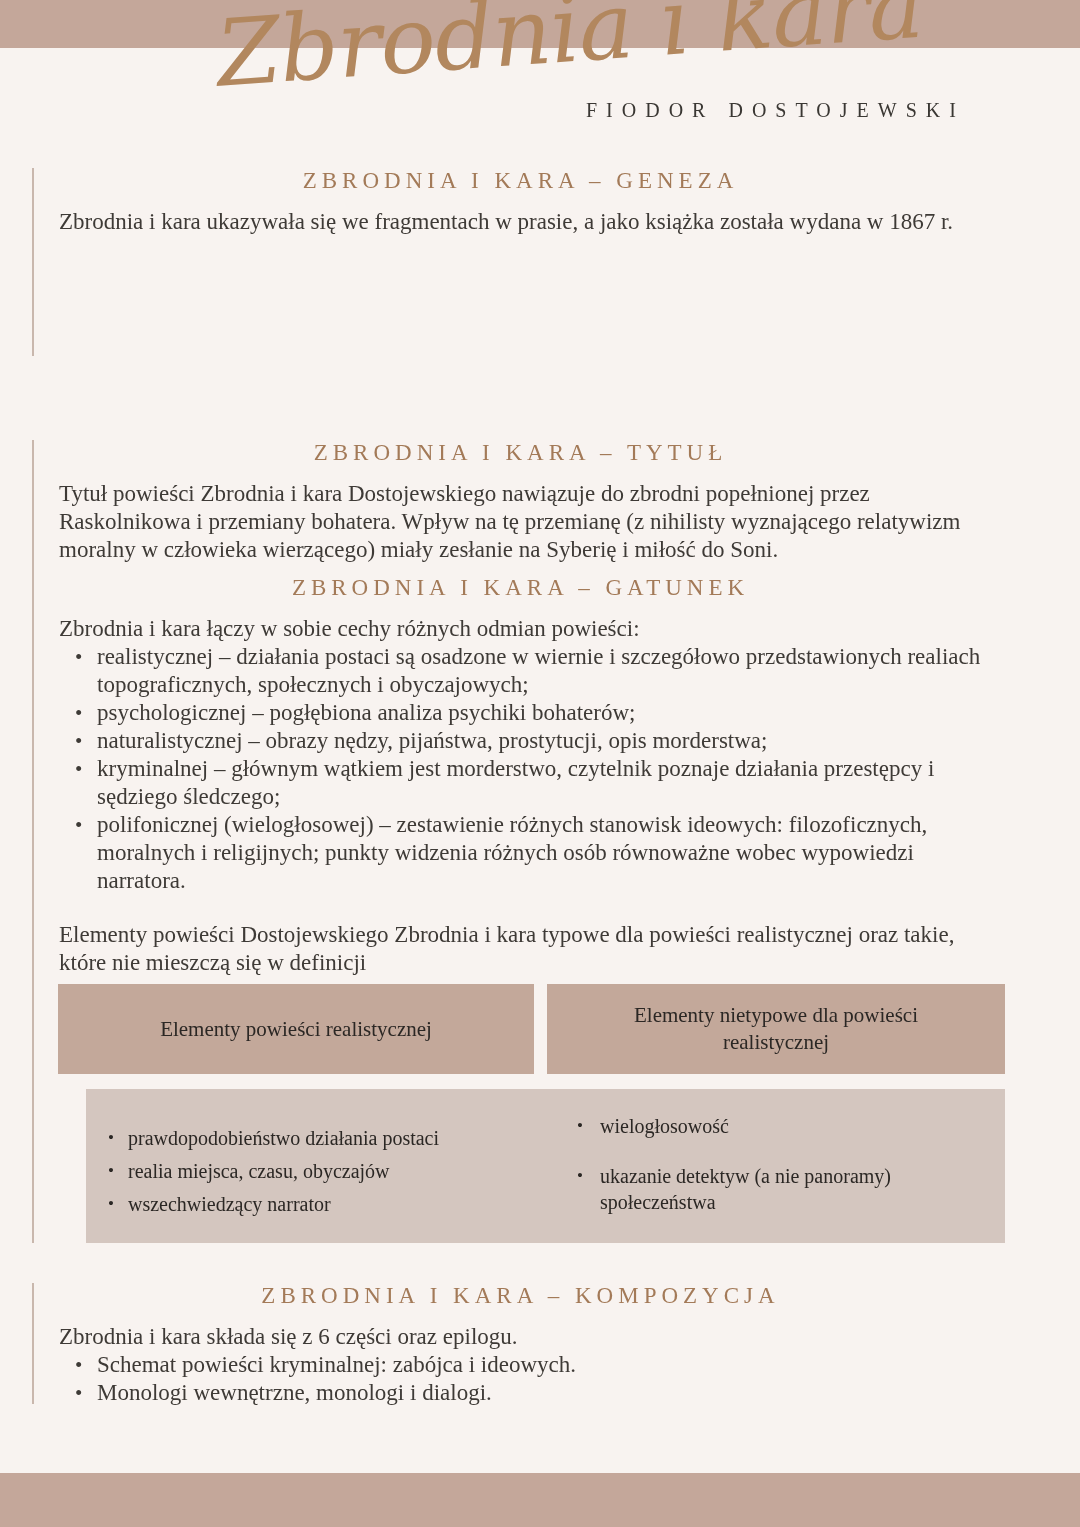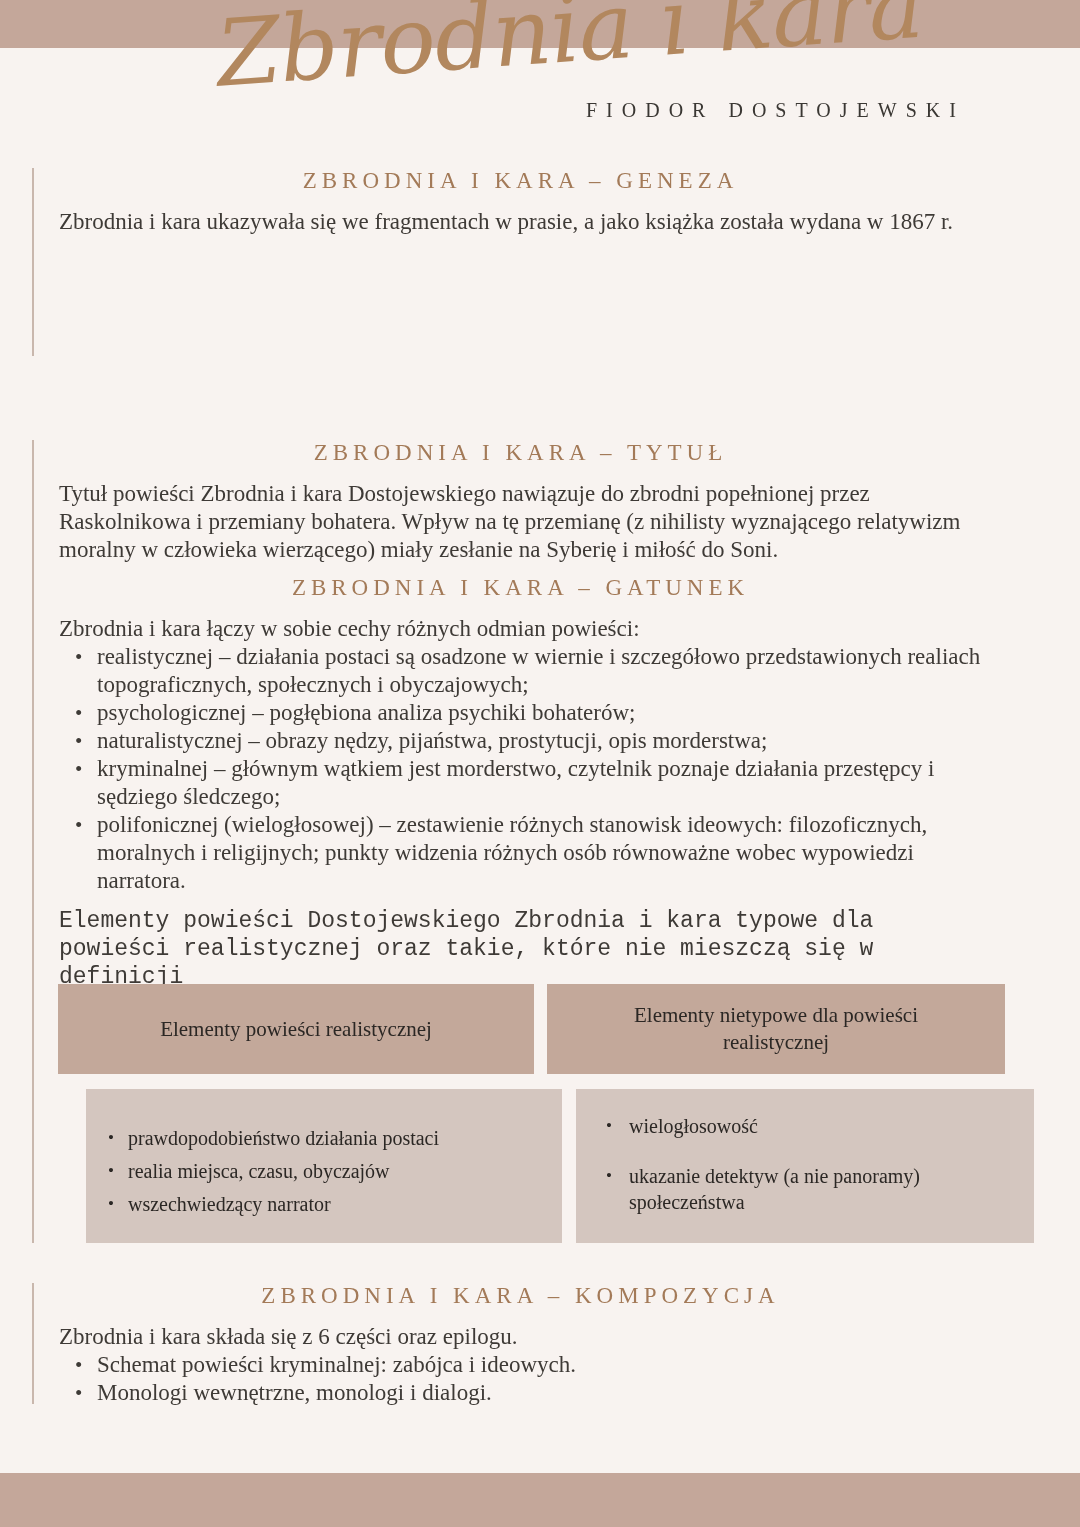--- a/index.html
+++ b/index.html
@@ -42,21 +42,21 @@
   .sec{
     position:absolute;left:32px;width:963px;
     border-left:2px solid var(--line);
     padding-left:25px;
   }
   .sec h2{
     font-size:23px;font-weight:400;letter-spacing:5px;
     color:var(--heading);margin:0 0 14px -13px;white-space:nowrap;text-align:center;
   }
   .sec p{font-size:23px;line-height:28px;color:var(--text);}
-  .sec p.follow{margin-top:12px;font-family:Liberation Mono, monospace;}
+  .sec p.follow{margin-top:26px;}
   .sec ul{list-style:none;margin:0;padding:0;}
   .sec li{
     position:relative;padding-left:38px;
     font-size:23px;line-height:28px;color:var(--text);
   }
   .sec li::before{
     content:"\2022";position:absolute;left:16px;top:0;
     font-size:21px;color:var(--text);
   }
 
@@ -76,21 +76,21 @@
     font-size:21px;line-height:27px;color:var(--cell-text);padding:0 60px;
   }
   .cell.body{top:105px;height:154px;background:var(--cell-body-bg);}
   .cell.body ul{list-style:none;margin:0;padding:0;}
   .cell.body li{
     position:relative;font-size:20px;line-height:26px;color:var(--cell-text);
   }
   .col.c0 .cell.body{padding:36px 20px 0 42px;margin-left:28px;}
   .col.c0 .cell.body li{padding-left:0;margin-bottom:7px;}
   .col.c0 .cell.body li::before{content:"\2022";position:absolute;left:-20px;top:0;font-size:17px;}
-  .col.c1 .cell.body{padding:24px 28px 0 53px;margin-left:29px;}
+  .col.c1 .cell.body{padding:24px 28px 0 53px;}
   .col.c1 .cell.body li{padding-left:0;margin-bottom:24px;}
   .col.c1 .cell.body li::before{content:"\2022";position:absolute;left:-23px;top:0;font-size:17px;}
 </style>
 </head>
 <body>
 
 <div class="page">
 
   <div class="band top"></div>
 

